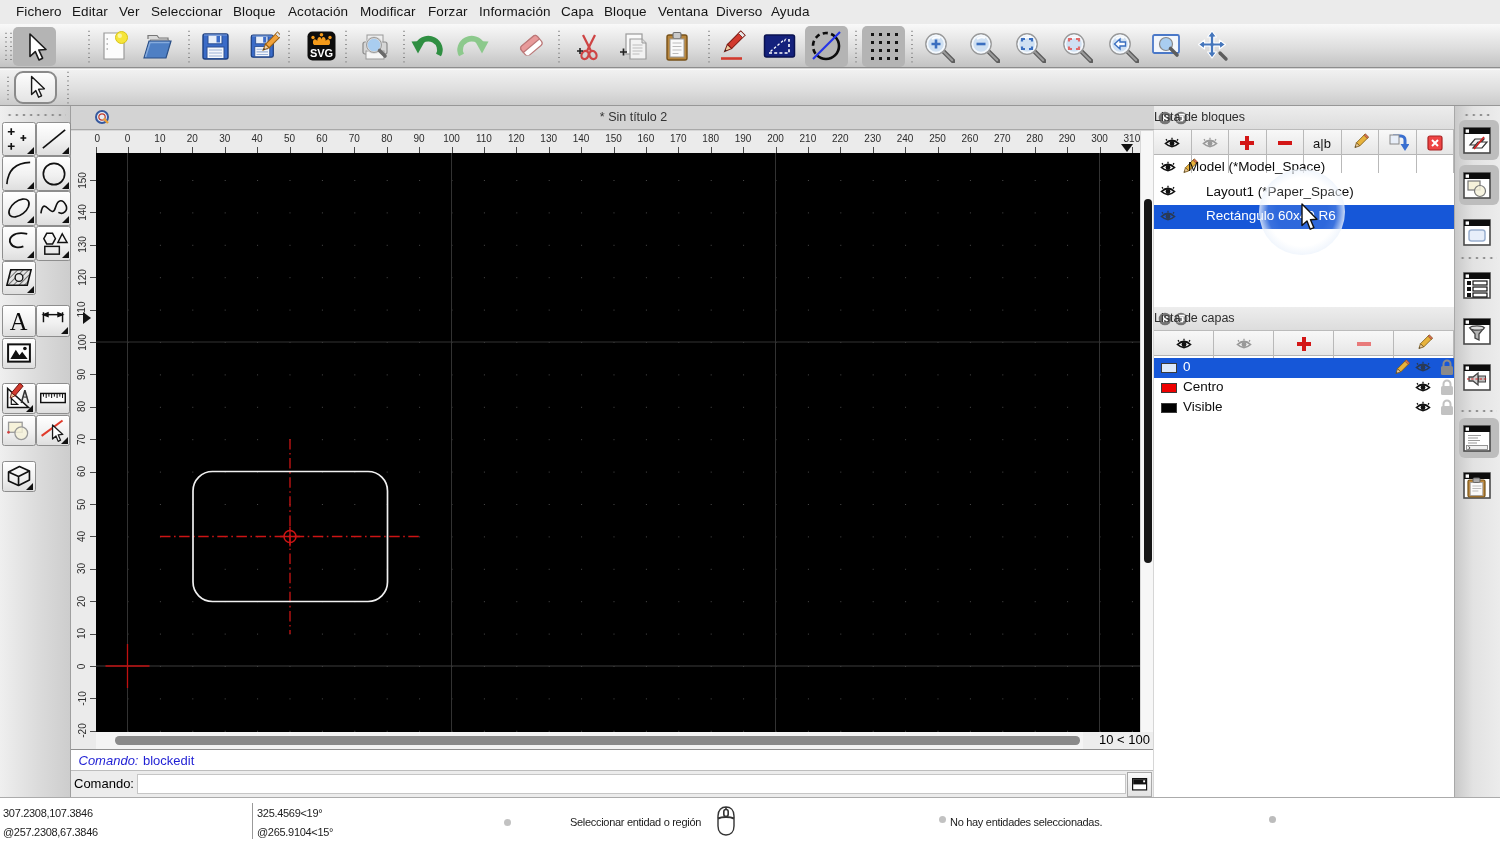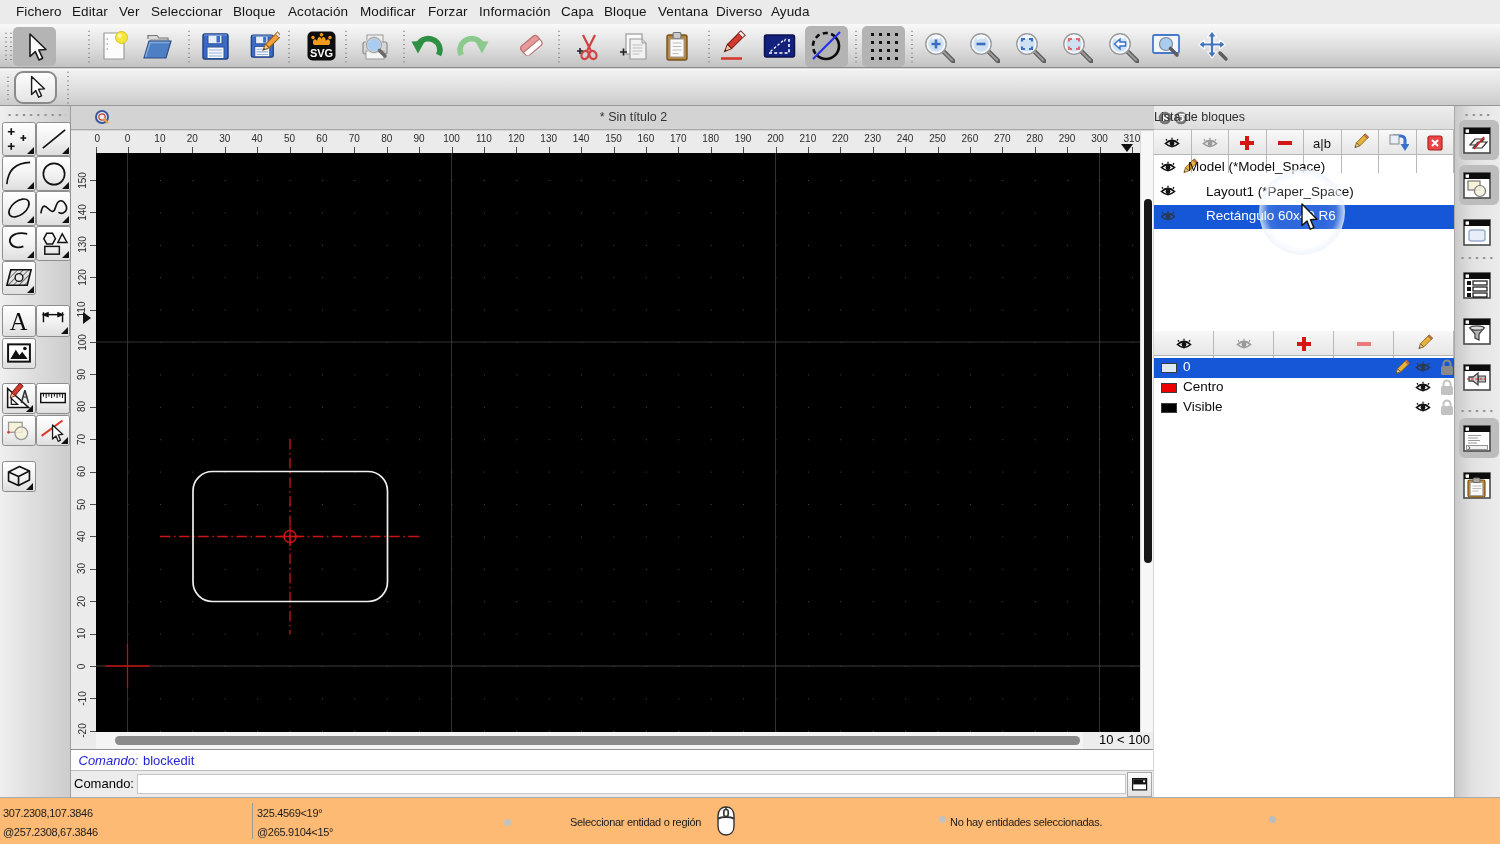--- a/index.html
+++ b/index.html
@@ -31,21 +31,21 @@
 .hscroll{left:96px;top:732px;width:987px;height:17px;background:#f4f4f4}
 .hthumb{position:absolute;height:8.5px;border-radius:4.2px;background:#8a8a8a}
 .zoomlbl{left:1083px;top:732px;width:70px;height:17px;background:#ededed;font-size:13px;color:#000;
  text-align:right;padding-right:3px;line-height:16px}
 .cmdhist{left:71px;top:749px;width:1082px;height:22px;background:#fff;border-top:1px solid #8f8f8f;
  border-bottom:1px solid #bdbdbd;font-size:13px;line-height:21px;color:#1f1fd4}
 .cmdrow{left:71px;top:771px;width:1082px;height:26px;background:#ececec;font-size:13px;color:#000}
 .cmdfield{position:absolute;left:66px;top:3px;width:989px;height:20px;background:#fff;border:1px solid #c6c6c6}
 .cmdbtn{position:absolute;left:1056px;top:.5px;width:25px;height:25px;background:linear-gradient(#fafafa,#e2e2e2);
  border:1px solid #a8a8a8}
-.statusbar{left:0;top:797px;width:1500px;height:47px;background:#fdba74;border-top:1px solid #ababab;
+.statusbar{left:0;top:797px;width:1500px;height:47px;background:#ffffff;border-top:1px solid #ababab;
  font-size:11px;color:#1c1c1c}
 .statusbar div{position:absolute;letter-spacing:-0.3px}
 .panel{position:absolute;left:1154px;width:300px;background:#fff}
 .phead{position:absolute;left:0;top:0;width:100%;height:24px;
  background:linear-gradient(#ededed,#dddddd);border-bottom:1px solid #bbb}
 .ptitle{position:absolute;width:100%;text-align:left;top:4px;font-size:12.5px;color:#2e2e2e}
 .pbtns{position:absolute;left:0;top:24px;width:100%;height:25px;
  background:linear-gradient(#f8f8f8,#e6e6e6);border-bottom:1px solid #b5b5b5}
 .cell{position:absolute;top:0;height:43px;border-right:1px solid #b9b9b9}
 .prow{position:absolute;left:0;width:100%;height:24.5px;font-size:13.5px;color:#0c0c0c}
@@ -787,20 +787,30 @@
         <g stroke="#2a3a55" fill="none" stroke-width="1.7" transform="scale(1.0)">
           <path d="M1.5,6.5 Q8,0.5 14.5,6.5 Q8,12.5 1.5,6.5 Z"></path>
           <circle cx="8" cy="6.5" r="2.4" fill="#2a3a55" stroke="none"></circle>
           <path d="M3,3.6 L2,2.2 M8,2.4 L8,0.8 M13,3.6 L14,2.2" stroke-width="1.3"></path>
         </g>
       </svg>
       <span style="position:absolute;left:52px;top:3.5px">Rectángulo 60x40 R6</span>
     </div>
   </div>
 <div class="panel" style="top:307px;height:490px">
+    <div class="phead">
+      <svg style="position:absolute;left:4px;top:5px" width="30" height="14" viewBox="0 0 30 14">
+        <circle cx="7" cy="7" r="6.3" fill="#757575"></circle>
+        <path d="M4.5,4.5 L9.5,9.5 M9.5,4.5 L4.5,9.5" stroke="#fff" stroke-width="1.8"></path>
+        <circle cx="23" cy="7" r="6.3" fill="#757575"></circle>
+        <rect x="20" y="5.2" width="4.5" height="4.5" fill="none" stroke="#fff" stroke-width="1.3"></rect>
+        <path d="M21.5,5.2 v-1.7 h4.6 v4.6 h-1.7" fill="none" stroke="#fff" stroke-width="1.3"></path>
+      </svg>
+      <div class="ptitle">Lista de capas</div>
+    </div>
     <div class="pbtns">
       <div class="cell" style="left:0.0px;width:60.0px">
         <svg width="24" height="24" viewBox="0 0 24 24" style="position:absolute;left:50%;top:1px;margin-left:-12px">
           <g transform="translate(4,6)">
             <g stroke="#111" fill="none" stroke-width="1.7" transform="scale(1.0)">
               <path d="M1.5,6.5 Q8,0.5 14.5,6.5 Q8,12.5 1.5,6.5 Z"></path>
               <circle cx="8" cy="6.5" r="2.4" fill="#111" stroke="none"></circle>
               <path d="M3,3.6 L2,2.2 M8,2.4 L8,0.8 M13,3.6 L14,2.2" stroke-width="1.3"></path>
             </g>
           </g>

